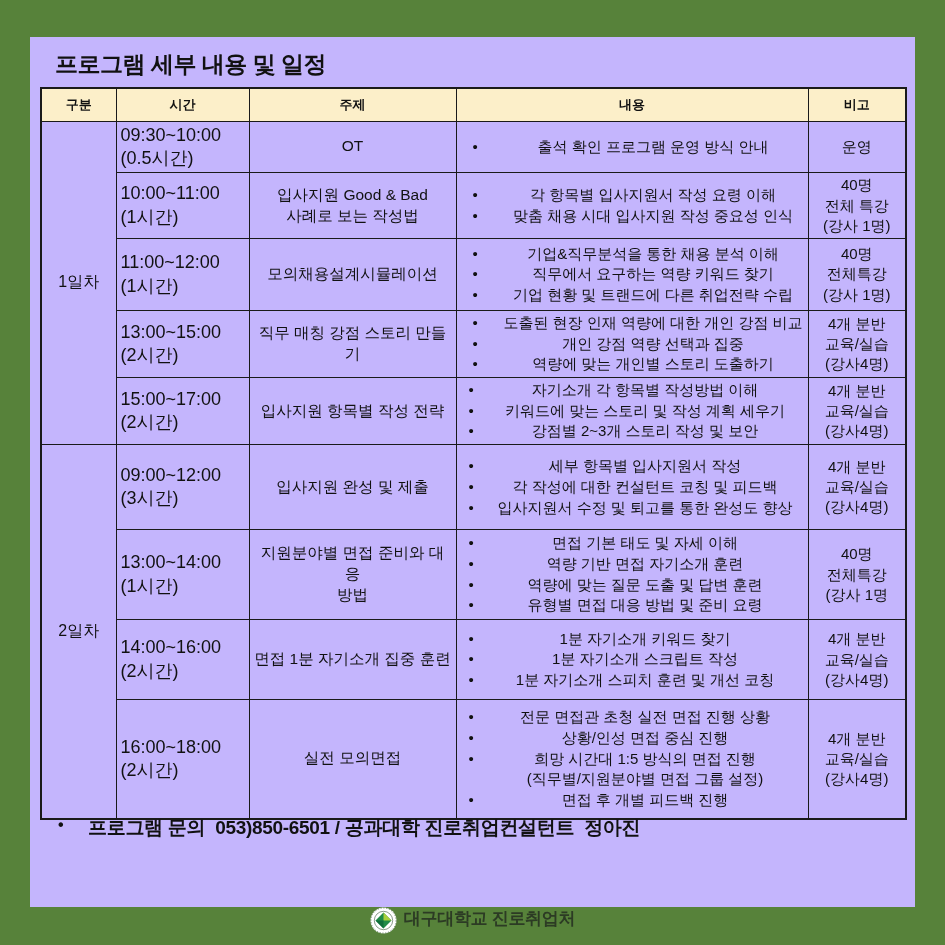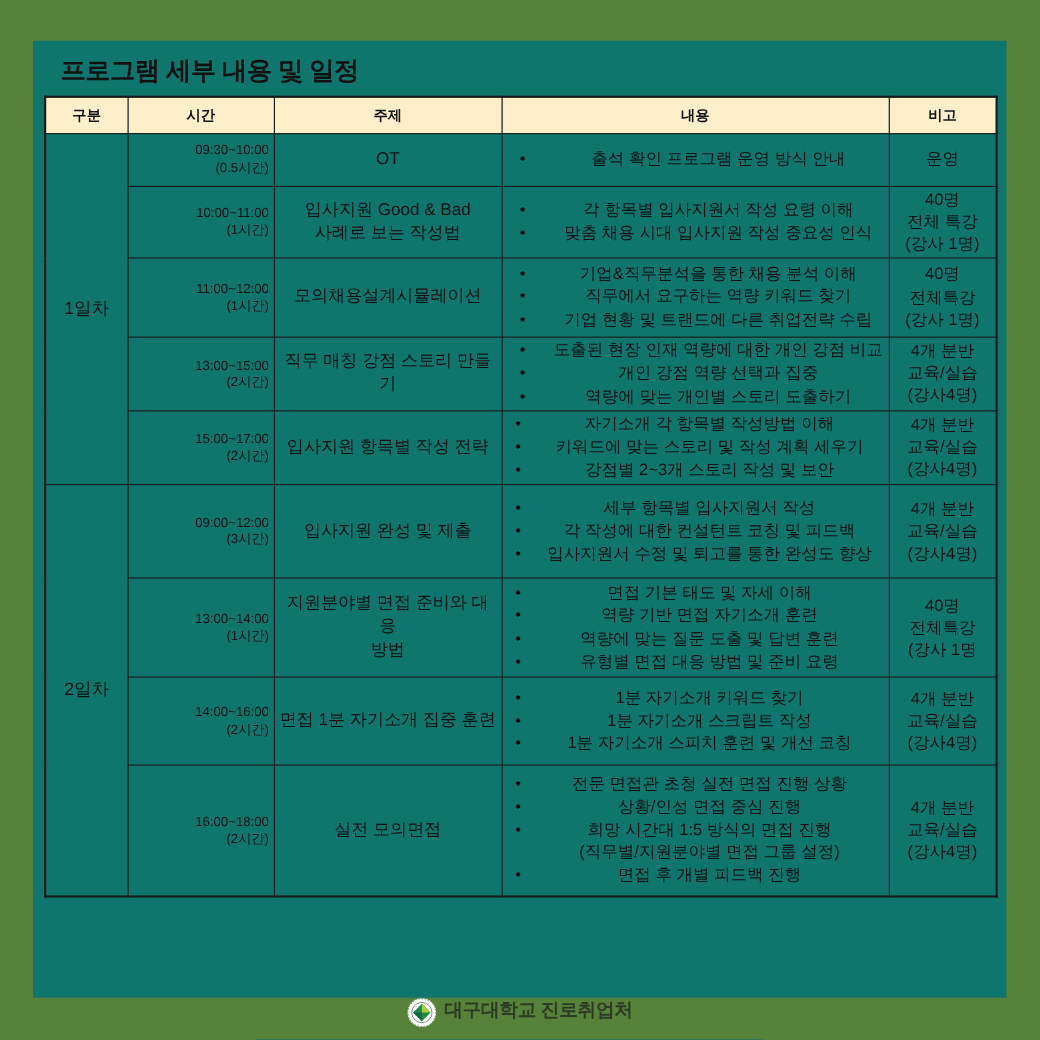--- a/index.html
+++ b/index.html
@@ -15,21 +15,21 @@
     background:var(--green);
     font-family:"Liberation Sans","DejaVu Sans",sans-serif;
     color:var(--ink);
     position:relative;
     overflow:hidden;
   }
   .panel{
     position:absolute;
     left:30px;top:37px;
     width:885px;height:870px;
-    background:#0f766e;
+    background:#c4b5fd;
   }
   .title{
     position:absolute;
     left:25px;top:12px;
     font-size:23px;
     font-weight:bold;
     letter-spacing:-0.5px;
   }
   table.schedule{
     position:absolute;
@@ -53,22 +53,22 @@
     background:var(--cream);
     font-size:13px;
     font-weight:600;
     height:33px;
   }
   td.day{
     text-align:center;
     font-size:16px;
   }
   td.time{
-    text-align:right;
-    font-size:12px;
+    text-align:left;
+    font-size:18px;
     line-height:1.3;
     white-space:pre-line;
   }
   td.topic{
     text-align:center;
     font-size:15.5px;
     line-height:1.35;
     white-space:pre-line;
   }
   td.content{
@@ -296,20 +296,21 @@
         </ul>
       </td>
       <td class="note">4개 분반
 교육/실습
 (강사4명)</td>
     </tr>
   </tbody>
     </table>
 
   <div class="notes">
+    <div class="note-line">프로그램 문의  053)850-6501 / 공과대학 진로취업컨설턴트  정아진</div>
   </div>
 
 </div>
 
 <div class="footer-logo">
   <svg class="seal" viewBox="0 0 27 27">
     <circle cx="13.5" cy="13.5" r="13" fill="#ffffff"></circle>
     <circle cx="13.5" cy="13.5" r="12.6" fill="none" stroke="#3a5a3a" stroke-width="0.7" stroke-dasharray="1.2 1.6"></circle>
     <circle cx="13.5" cy="13.5" r="9.2" fill="none" stroke="#3a5a3a" stroke-width="0.6"></circle>
     <polygon points="13.5,5.5 21.5,13.5 13.5,21.5 5.5,13.5" fill="#1f8a46"></polygon>

